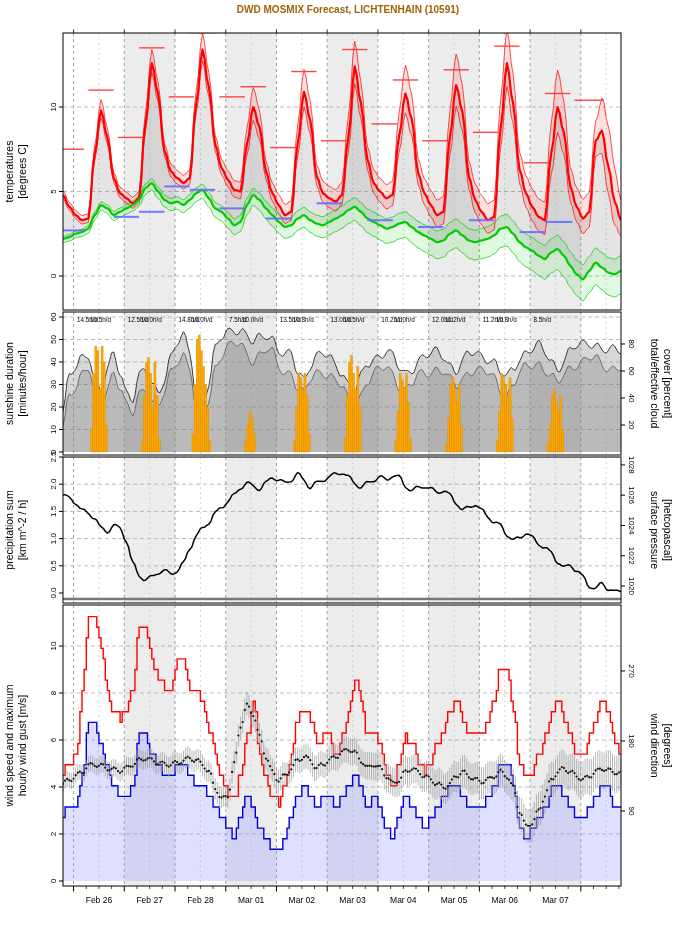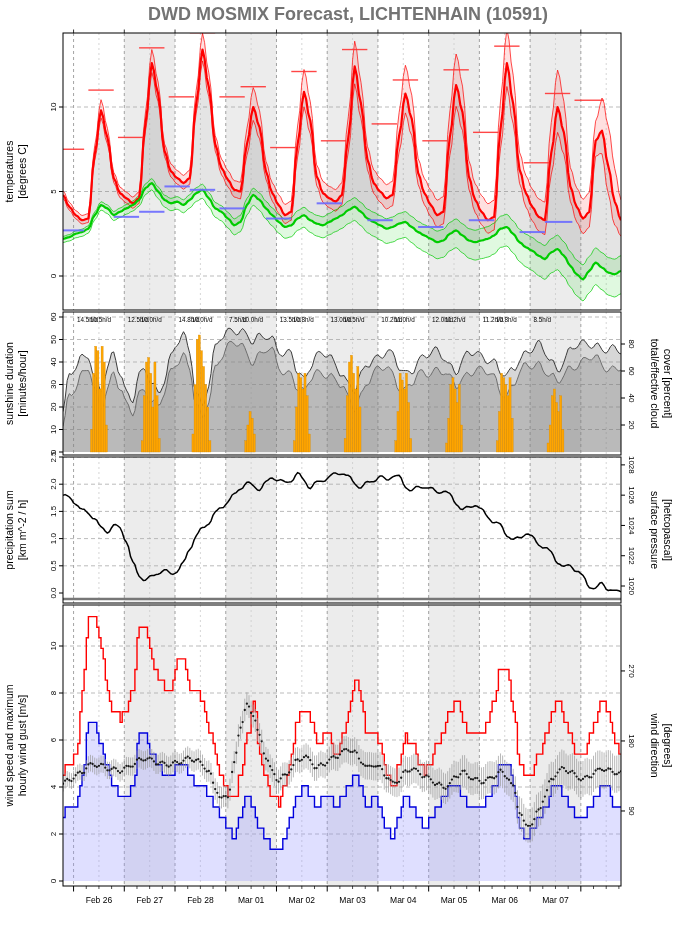--- a/index.html
+++ b/index.html
@@ -1,19 +1,19 @@
 <!DOCTYPE html>
 <html><head>
 <meta charset="utf-8">
 <style>
   html,body{margin:0;padding:0;background:#ffffff;}
   .frame{position:relative;width:696px;height:930px;background:#ffffff;
          font-family:"Liberation Sans", sans-serif;overflow:hidden;}
   .chart-title{position:absolute;top:4px;left:0;width:696px;text-align:center;
-         font-size:18px;font-weight:bold;color:#737373;}
+         font-size:10px;font-weight:bold;color:#a16207;}
   svg{position:absolute;top:0;left:0;}
 </style>
 </head>
 <body>
 
 <div class="frame">
   <div class="chart-title">DWD MOSMIX Forecast, LICHTENHAIN (10591)</div>
   <svg id="chart" width="696" height="930" viewBox="0 0 696 930">
       <defs>
         <clipPath id="clip0">

